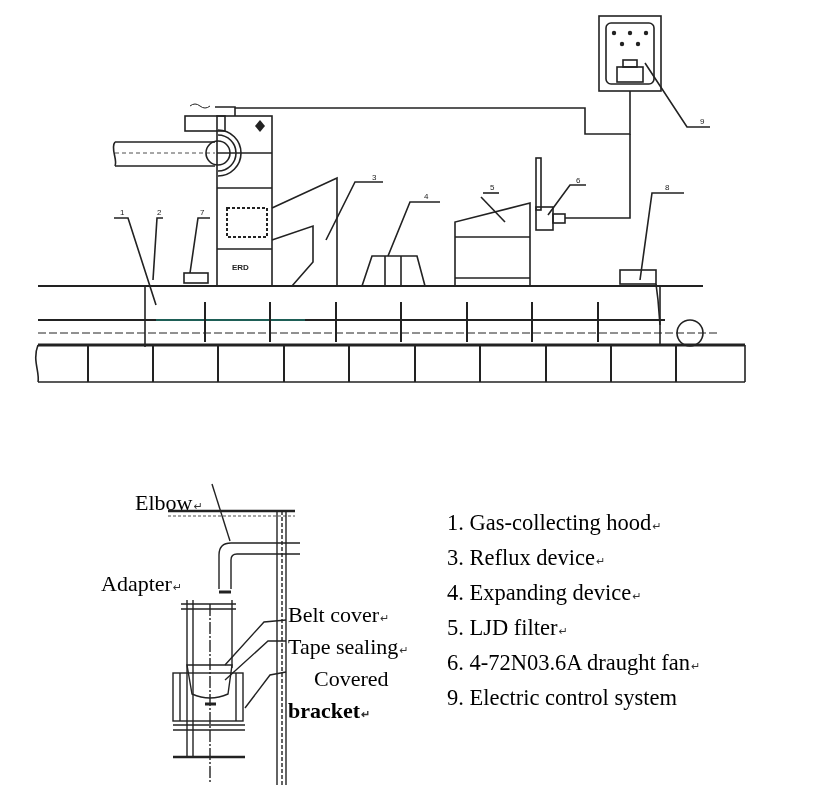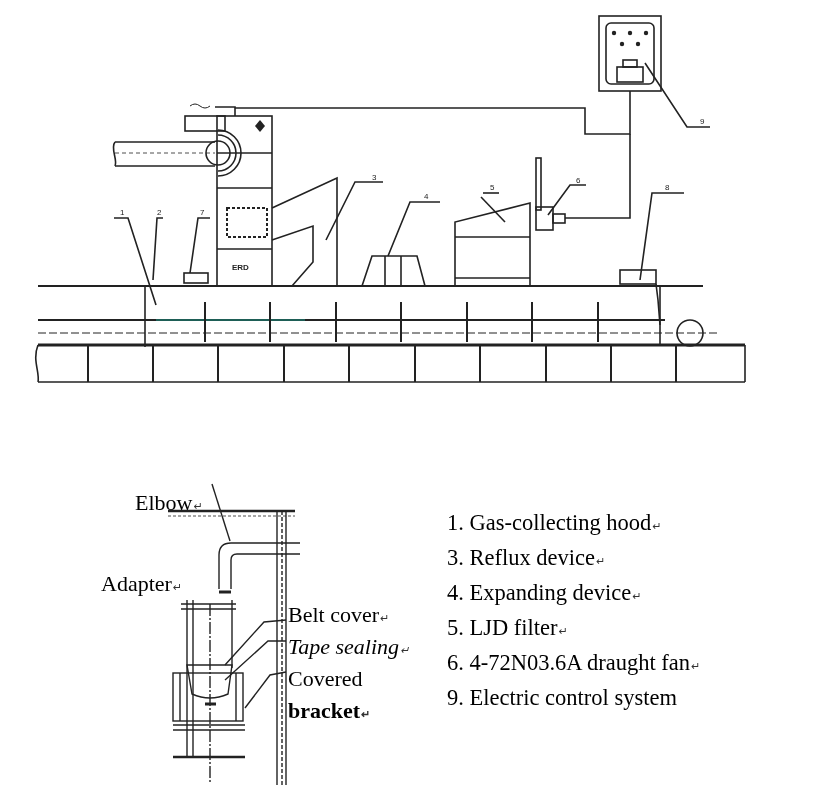--- a/index.html
+++ b/index.html
@@ -161,22 +161,22 @@
 
     <polyline points="225,665 264,622 286,620"></polyline>
     <polyline points="225,680 268,641 286,641"></polyline>
     <polyline points="245,708 270,675 286,672"></polyline>
   </g>
 </svg>
 
 <div class="lbl" style="left:135px;top:467px;margin-top:24px;"><span>Elbow</span><span class="ret">↵</span></div>
 <div class="lbl" style="left:101px;top:563px;margin-top:9px;"><span>Adapter</span><span class="ret">↵</span></div>
 <div class="lbl" style="left:288px;top:603px;"><span>Belt cover</span><span class="ret">↵</span></div>
-<div class="lbl" style="left:288px;top:635px;font-style:italic;"><span>Tape sealing</span><span class="ret">↵</span></div>
-<div class="lbl" style="left:288px;top:667px;">Covered</div>
+<div class="lbl" style="left:288px;top:635px;"><span>Tape sealing</span><span class="ret">↵</span></div>
+<div class="lbl" style="left:288px;top:667px;padding-left:26px;">Covered</div>
 <div class="lbl" style="left:288px;top:699px;font-weight:bold;"><span>bracket</span><span class="ret">↵</span></div>
 
 <div class="legend" id="legend">
     <div class="legend-item"><span>1. Gas-collecting hood</span><span class="ret">↵</span></div>
     <div class="legend-item"><span>3. Reflux device</span><span class="ret">↵</span></div>
     <div class="legend-item"><span>4. Expanding device</span><span class="ret">↵</span></div>
     <div class="legend-item"><span>5. LJD filter</span><span class="ret">↵</span></div>
     <div class="legend-item"><span>6. 4-72N03.6A draught fan</span><span class="ret">↵</span></div>
     <div class="legend-item"><span>9. Electric control system</span></div>
   </div>

